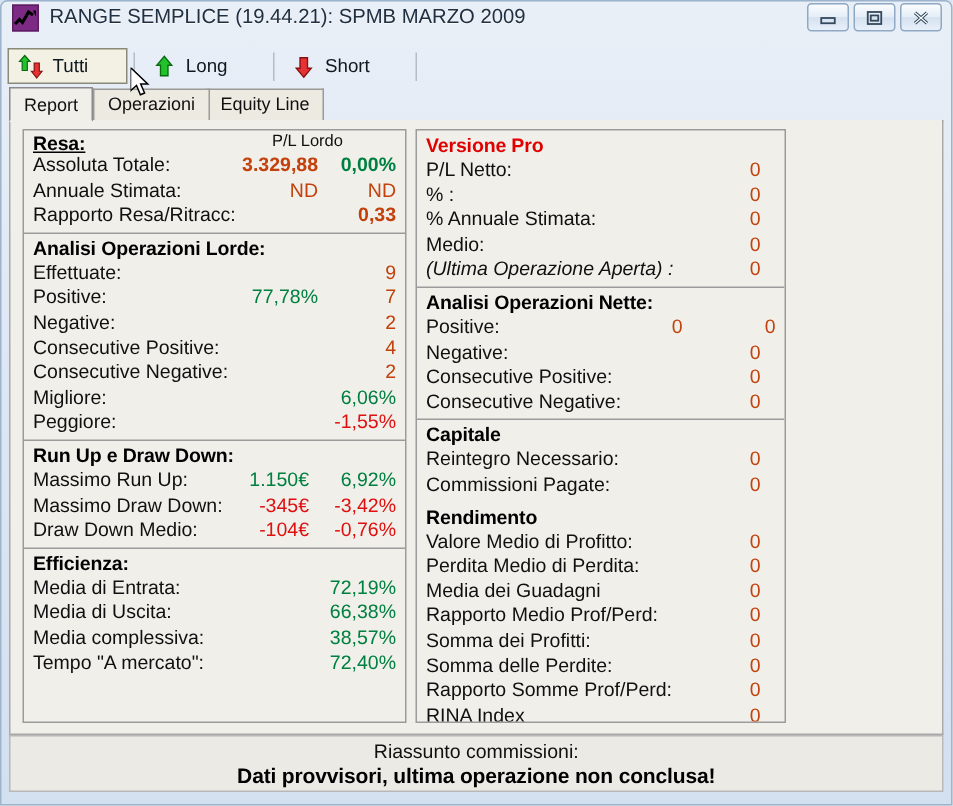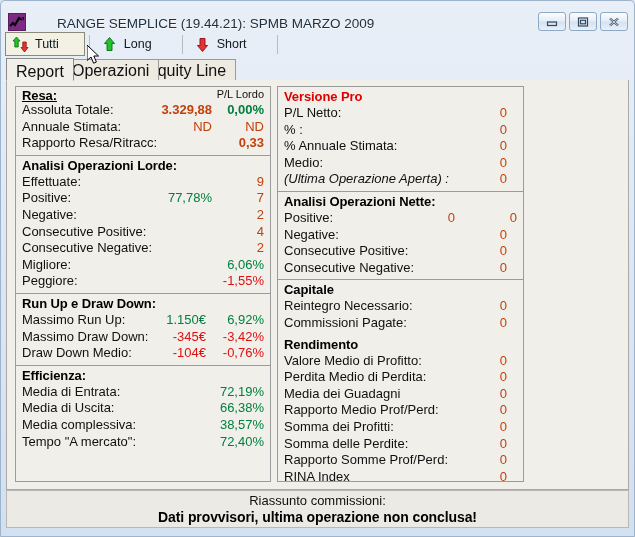--- a/index.html
+++ b/index.html
@@ -11,22 +11,22 @@
   .window{
     position:absolute;left:0;top:0;width:635px;height:537px;
     box-sizing:border-box;
     background:linear-gradient(180deg,#e9eff7 0%,#dfe8f4 40%,#d3e0f0 100%);
     border:1px solid #9db4cc;
     border-radius:5px 5px 0 0;
   }
   
   .titlebar{
     position:absolute;left:0;top:0;right:0;height:30px;
-    display:flex;align-items:flex-end;
-    padding:0 4px 0 7px;box-sizing:border-box;gap:24px;
+    display:flex;align-items:flex-start;
+    padding:0 4px 0 7px;box-sizing:border-box;
   }
   .app-icon{
     width:16px;height:16px;flex:0 0 16px;margin-right:7px;margin-top:2px;
     background:#7d2a84;border:1px solid #5a1d60;position:relative;overflow:hidden;
   }
   .app-icon svg{position:absolute;left:0;top:0;}
   .title-text{
     font-size:13.5px;color:#203040;white-space:nowrap;
     text-shadow:0 1px 0 rgba(255,255,255,.75);
     margin-top:2px;
@@ -56,21 +56,21 @@
   .tbtn .lbl{margin-left:5px;}
   .tsep{width:1px;height:19px;background:#b6bcc4;margin:0 4px;}
   .arrows{width:19px;height:19px;position:relative;flex:0 0 19px;}
   
   .tabstrip{
     position:absolute;left:5px;top:58px;right:5px;height:21px;
     border-bottom:1px solid #a0a0a0;
   }
   .tab{
     position:absolute;top:0;height:21px;box-sizing:border-box;
-    font-size:16px;color:#101010;
+    font-size:12px;color:#101010;
     padding:2px 9px 0 9px;
     background:#eceae1;
     border-left:1px solid #9a9a9a;border-right:1px solid #9a9a9a;
     border-top:1px solid #9a9a9a;
   }
   .tab.active{
     background:#f0efe9;border-bottom:1px solid #f0efe9;
     top:-1px;height:23px;padding-top:4px;z-index:3;
     border-left:1px solid #8a8a8a;border-right:1px solid #8a8a8a;border-top:1px solid #8a8a8a;
   }
@@ -112,21 +112,21 @@
   .row .c2{flex:0 0 62px;text-align:right;}
   .row .c3{flex:0 0 58px;text-align:right;}
   .grn{color:#008040;}
   .red{color:#e01010;}
   .blk{color:#c2410c;}
   .ital{font-style:italic;}
   .plhead{
     display:flex;font-size:11px;color:#101010;padding:0 6px 0 6px;height:14px;
   }
   .plhead .sp{flex:1 1 auto;}
-  .plhead .t{flex:0 0 118px;text-align:right;}
+  .plhead .t{flex:0 0 118px;text-align:center;}
   
   .statusarea{
     position:absolute;left:5px;right:5px;bottom:8px;height:38px;
     background:#eceae4;border:1px solid #b8b8b8;box-sizing:border-box;
     text-align:center;overflow:hidden;
   }
   .st1{font-size:13px;color:#101010;margin-top:2px;}
   .st2{font-size:14px;font-weight:bold;color:#000;margin-top:1px;letter-spacing:-0.1px;}
   
   .cursor{position:absolute;left:86px;top:44px;width:16px;height:22px;z-index:90;pointer-events:none;}

